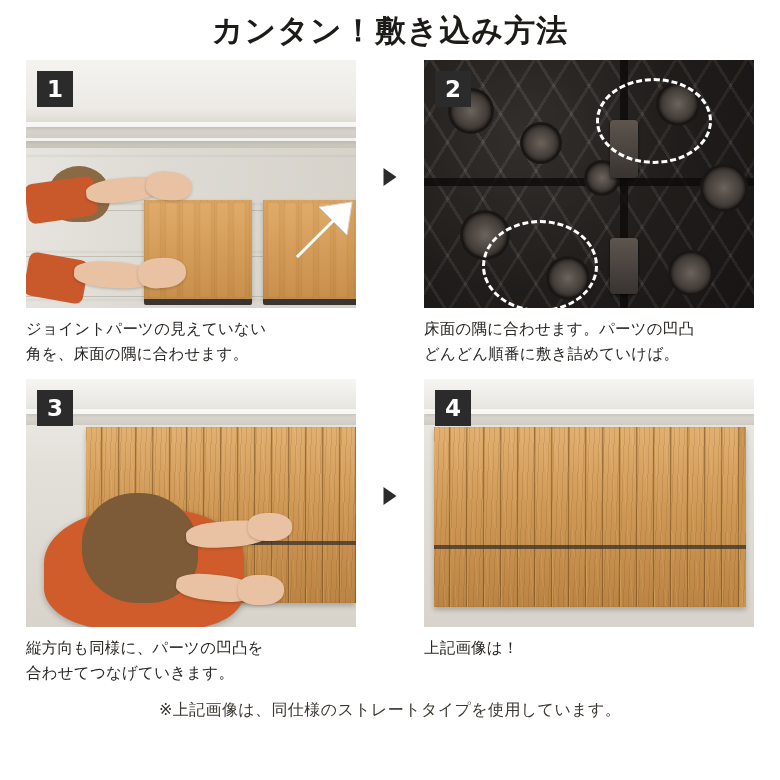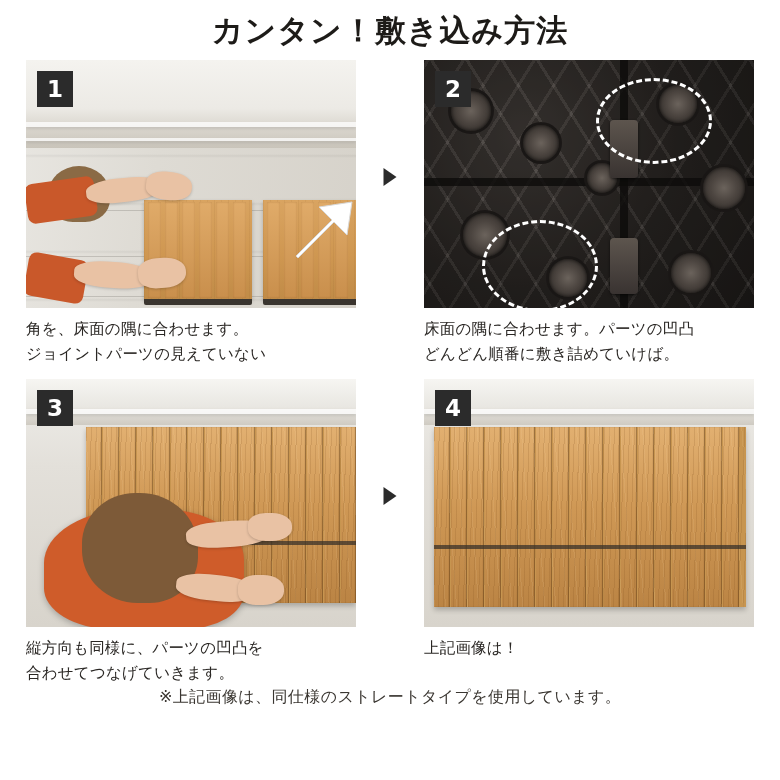--- a/index.html
+++ b/index.html
@@ -88,21 +88,21 @@
     height: 0;
     border-left: 13px solid #2b2b2b;
     border-top: 9px solid transparent;
     border-bottom: 9px solid transparent;
     z-index: 30;
   }
   .footnote {
     text-align: center;
     font-size: 16px;
     color: #3a3631;
-    margin-top: 1px;
+    margin-top: 14px;
     letter-spacing: 0.4px;
     font-family: "DejaVu Sans", sans-serif;
   }
 
   
   .p1-bg {
     position: absolute; inset: 0;
     background:
       repeating-linear-gradient(180deg,
         rgba(0,0,0,0.045) 0px, rgba(0,0,0,0.0) 2px, rgba(0,0,0,0.0) 46px, rgba(0,0,0,0.05) 48px),
@@ -293,22 +293,22 @@
           <div class="sleeve" style="left:0px; top:120px; width:70px; height:40px; transform:rotate(-8deg);"></div>
           <div class="arm" style="left:60px; top:118px; width:76px; height:24px; transform:rotate(-6deg);"></div>
           <div class="hand" style="left:120px; top:112px; width:46px; height:28px; transform:rotate(6deg);"></div>
           <div class="sleeve" style="left:0px; top:196px; width:60px; height:44px; transform:rotate(10deg);"></div>
           <div class="arm" style="left:48px; top:202px; width:80px; height:26px; transform:rotate(4deg);"></div>
           <div class="hand" style="left:112px; top:198px; width:48px; height:30px; transform:rotate(-4deg);"></div>
 
           <div class="stepnum">1</div>
         </div>
         <div class="caption">
+          <div>ジョイントパーツの見えていない</div>
           <div>角を、床面の隅に合わせます。</div>
-          <div>ジョイントパーツの見えていない</div>
         </div>
       </div>
 
       <div class="arrow-between"></div>
 
       <div class="cell">
         <div class="photo">
           <div class="p2-bg"></div>
           <div class="p2-grid"></div>
 

